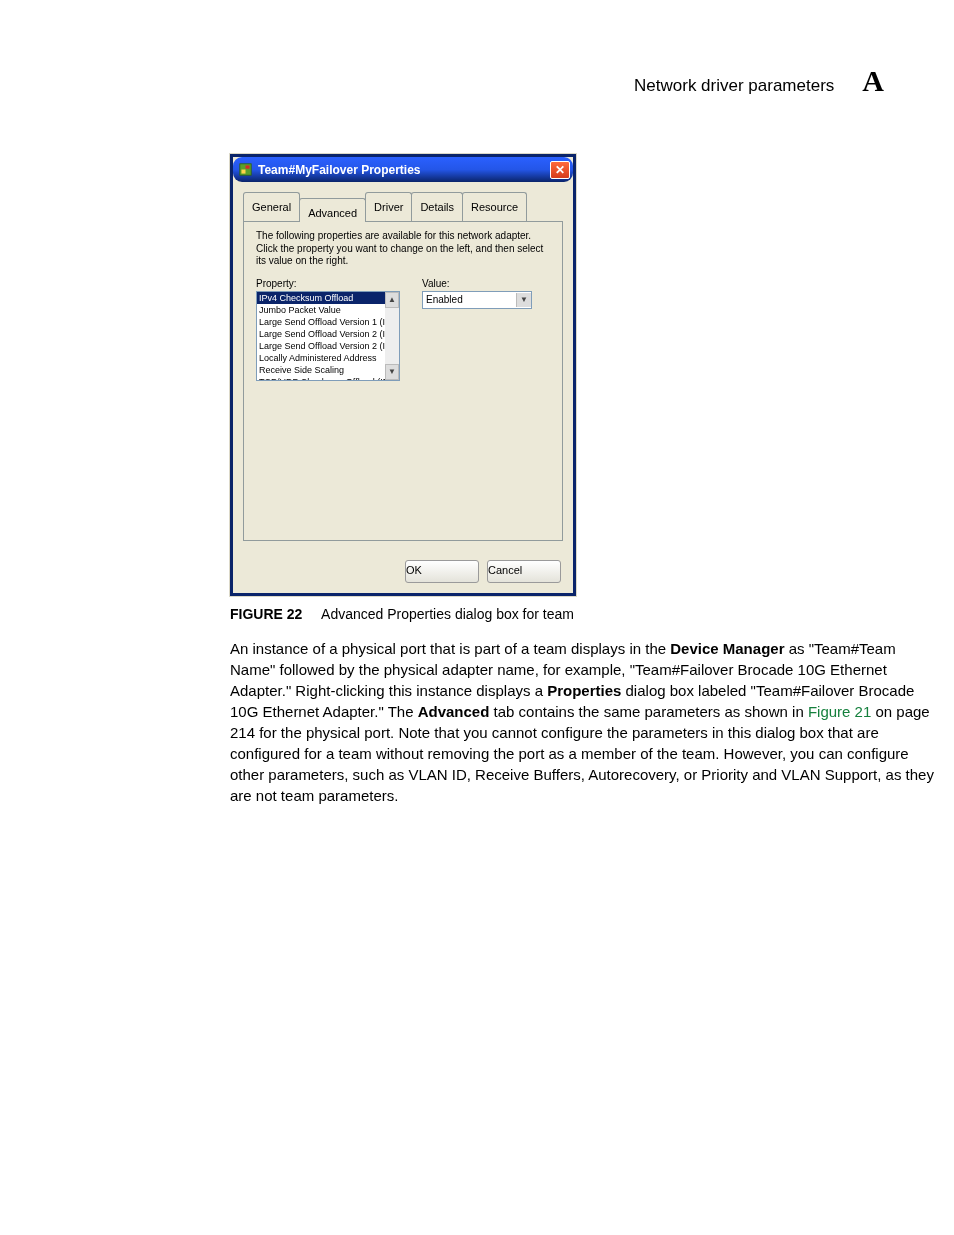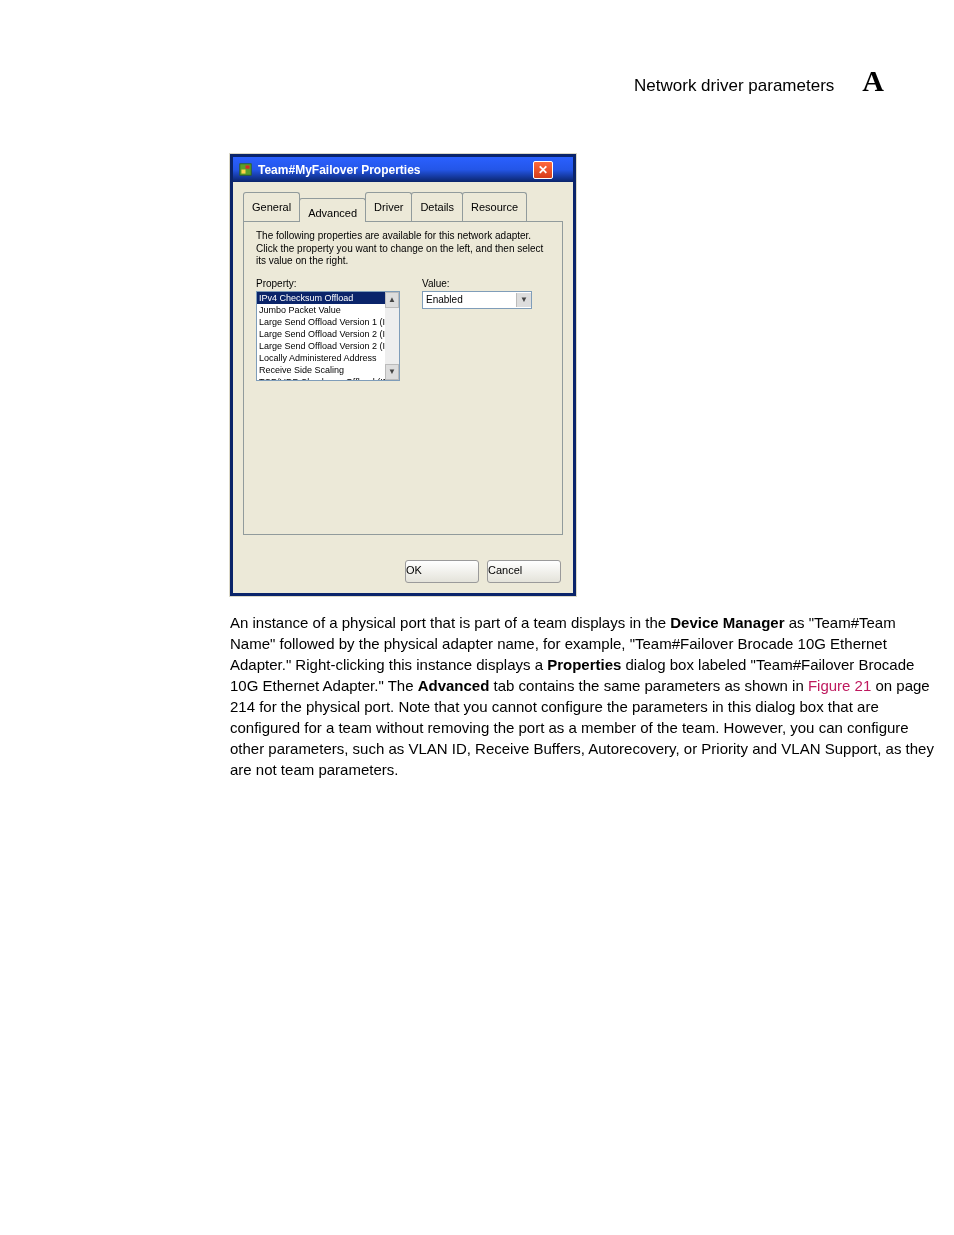--- a/index.html
+++ b/index.html
@@ -2,51 +2,51 @@
 <html><head>
 <meta charset="utf-8">
 <style>
   html, body { margin:0; padding:0; background:#fff; font-family:"Helvetica","Arial",sans-serif; color:#000; }
   .page { width:954px; height:1235px; position:relative; box-sizing:border-box; padding:64px 60px 60px 60px; }
   .hdr { position:absolute; top:64px; right:70px; display:flex; align-items:baseline; gap:28px; }
   .hdr-title { font-size:17px; color:#000; }
   .hdr-letter { font-size:30px; font-weight:600; font-family:"Georgia", serif; }
   .content { margin-top:90px; margin-left:170px; width:710px; }
   .dialog { width:340px; border:3px solid #0a246a; background:#ece9d8; box-shadow:0 0 0 1px #dcd9c8; }
-  .titlebar { height:25px; background:linear-gradient(180deg,#2a60ff 0%,#2456e8 50%,#0a246a 100%); display:flex; align-items:center; padding:0 20px 0 6px; gap:6px; }
+  .titlebar { height:25px; background:linear-gradient(180deg,#2a60ff 0%,#2456e8 50%,#0a246a 100%); display:flex; align-items:center; padding:0 3px 0 6px; gap:6px;border-radius:9px; }
   .tb-icon { width:13px; height:13px; display:block; }
   .tb-text { color:#fff; font-weight:bold; font-size:12px; font-family:"Arial",sans-serif; flex:1 1 auto; white-space:nowrap; overflow:hidden; }
   .tb-close { width:18px; height:16px; background:linear-gradient(180deg,#ff6a3c,#d63c1a); border:1px solid #fff; border-radius:2px; display:flex; align-items:center; justify-content:center; }
   .tb-close span { color:#fff; font:bold 12px/12px Arial; }
   .dlg-body { padding:10px 10px 10px 10px; background:#ece9d8; position:relative; min-height:350px; font:10px "Tahoma","Arial",sans-serif; color:#000; }
   .tabrow { display:flex; align-items:flex-end; position:relative; z-index:2; }
   .tab { border:1px solid #919b9c; border-bottom:none; background:#ece9d8; padding:8px 8px; margin-right:-1px; border-radius:3px 3px 0 0; font:11px "Tahoma","Arial",sans-serif; }
   .tab.active { background:#ece9d8; position:relative; top:1px; padding-bottom:3px; }
-  .tabpane { border:1px solid #919b9c; background:#ece9d8; padding:8px 12px 4px 12px; position:relative; z-index:1; }
+  .tabpane { border:1px solid #919b9c; background:#ece9d8; padding:8px 12px 10px 12px; position:relative; z-index:1; }
   .intro { font:10px "Tahoma","Arial",sans-serif; color:#000; line-height:1.25; margin-bottom:10px; max-width:300px; }
   .cols { display:flex; gap:22px; }
   .col { flex:1 1 50%; }
   .lbl { font:10px "Tahoma","Arial",sans-serif; margin-bottom:2px; }
   .listbox { width:142px; height:88px; background:#fff; border:1px solid #7f9db9; overflow:hidden; position:relative; }
   .list-inner { font:9px "Tahoma","Arial",sans-serif; padding:0; }
   .list-row { padding:1px 2px; white-space:nowrap; overflow:hidden; }
   .list-row.sel { background:#0a246a; color:#fff; }
   .scroll { position:absolute; right:0; top:0; width:14px; height:100%; background:#eee; display:flex; flex-direction:column; }
   .sbtn { height:14px; background:#ddd; border:1px solid #bbb; display:flex; align-items:center; justify-content:center; font:8px Arial; color:#444; }
   .sfill { flex:1; }
   .select { width:108px; height:16px; background:#fff; border:1px solid #7f9db9; display:flex; align-items:center; font:10px "Tahoma","Arial",sans-serif; }
   .select span { flex:1; padding:0 3px; }
   .select .arr { width:14px; height:14px; background:#ddd; border-left:1px solid #bbb; display:flex; align-items:center; justify-content:center; font:8px Arial; color:#444; }
   .dlg-buttons { display:flex; justify-content:flex-end; gap:8px; padding:8px 12px 10px; background:#ece9d8; }
   .btn { width:72px; height:21px; font:11px "Tahoma","Arial",sans-serif; text-align:left; line-height:19px; border:1px solid #9a9a9a; background:linear-gradient(180deg,#fff,#e4e3da); border-radius:3px; }
   .caption { margin-top:10px; font:14px Arial,sans-serif; }
   .caption b { font-weight:bold; }
   .para { margin-top:16px; font:15px Arial,sans-serif; line-height:1.4; color:#000; max-width:710px; }
   .para b { font-weight:bold; }
-  .link { color:#be185d; }
+  .link { color:#15803d; }
 </style>
 </head>
 <body>
 
 <div class="page">
 
   <div class="hdr">
     <span class="hdr-title">Network driver parameters</span>
     <span class="hdr-letter">A</span>
   </div>
@@ -111,19 +111,24 @@
           </div>
         </div>
       </div>
 
       <div class="dlg-buttons">
         <div class="btn">OK</div>
         <div class="btn">Cancel</div>
       </div>
     </div>
 
+    <div class="caption">
+      <b>FIGURE 22</b>
+      &nbsp;&nbsp;&nbsp;
+      <span>Advanced Properties dialog box for team</span>
+    </div>
 
     <p class="para">
       <span>An instance of a physical port that is part of a team displays in the </span><b>Device Manager</b><span> as "Team#Team Name" followed by the physical adapter name, for example, "Team#Failover Brocade 10G Ethernet Adapter." Right-clicking this instance displays a </span><b>Properties</b><span> dialog box labeled "Team#Failover Brocade 10G Ethernet Adapter." The </span><b>Advanced</b><span> tab contains the same parameters as shown in </span><span class="link">Figure 21</span><span> on page 214 for the physical port. Note that you cannot configure the parameters in this dialog box that are configured for a team without removing the port as a member of the team. However, you can configure other parameters, such as VLAN ID, Receive Buffers, Autorecovery, or Priority and VLAN Support, as they are not team parameters.</span>
     </p>
 
   </div>
 </div>
 
 </body></html>

